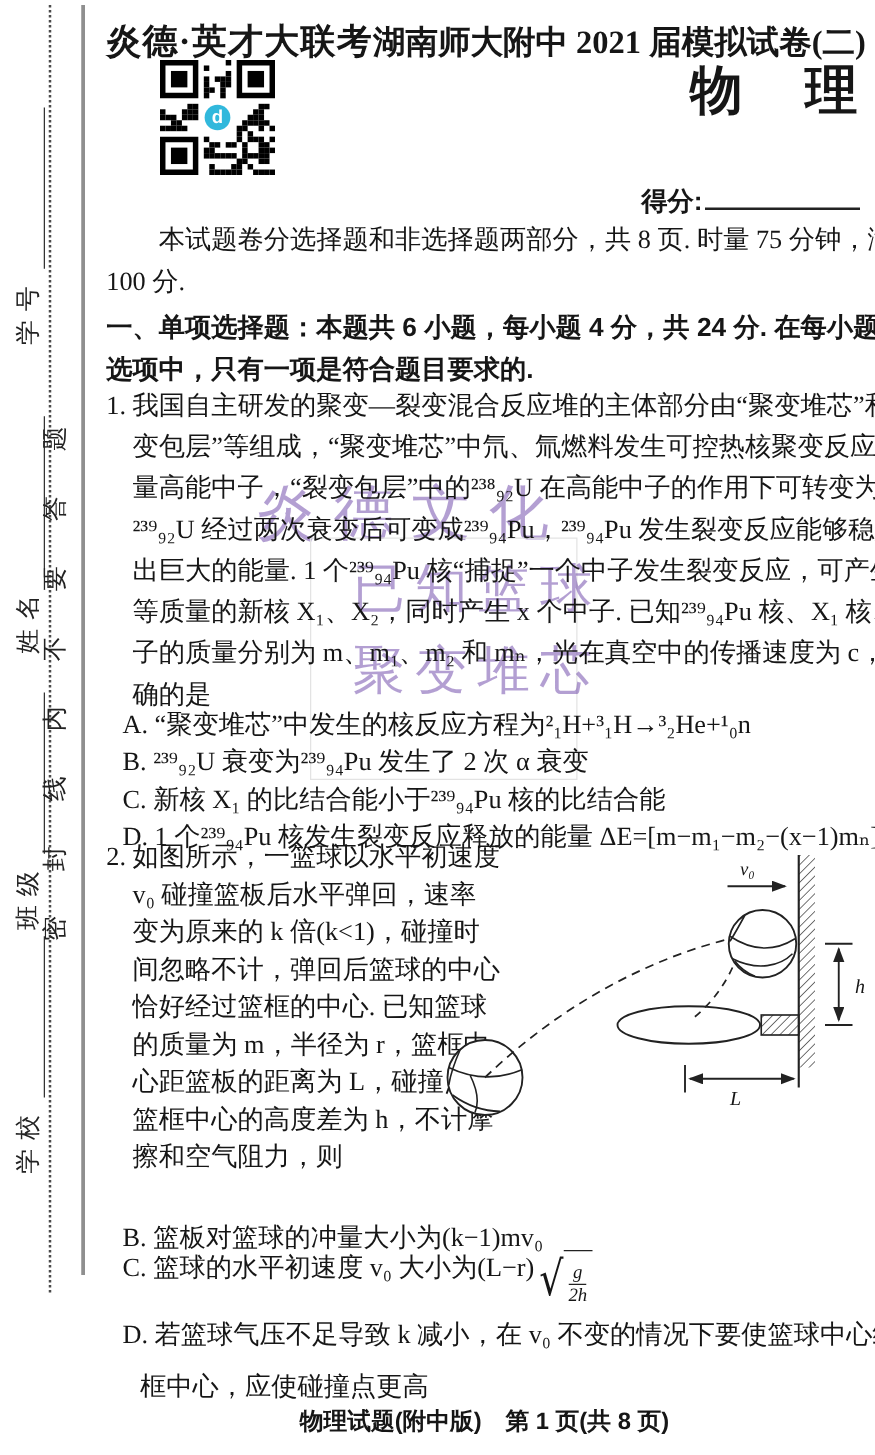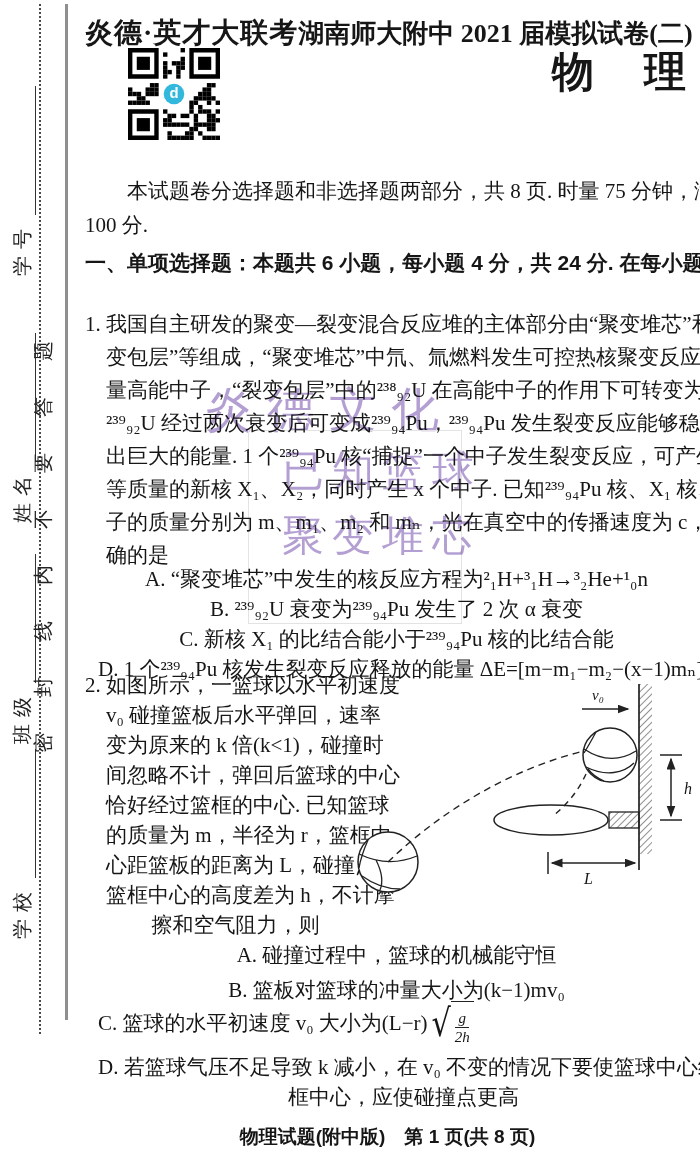--- a/index.html
+++ b/index.html
@@ -40,30 +40,30 @@
              font-size:42px; font-weight:bold; letter-spacing:4px; }
   .qr { left:128px; top:48px; width:92px; height:92px; }
   .score { left:513px; top:146px; white-space:nowrap; }
   .score-label { font-family:"Liberation Sans",sans-serif; font-weight:bold; font-size:21px; }
   .score-line  { display:inline-block; width:124px; height:20px;
                  border-bottom:2px solid #222; margin-left:2px; }
 
   
   .textblock { position:absolute; left:85px; width:610px; font-size:21px; }
   .tline { line-height:33px; white-space:nowrap; }
-  .tline30 { line-height:30px; white-space:nowrap;text-align:center; }
+  .tline30 { line-height:30px; white-space:nowrap; }
   .indent2 { padding-left:42px; }
   .cont { padding-left:21px; }
   .opt  { padding-left:13px; }
-  .optwrap { padding-left:27px; }
+  .optwrap { padding-left:27px;margin-top:12px; }
   .sec { font-family:"Liberation Sans","DejaVu Sans",sans-serif; font-weight:bold; }
 
   
   .c-row { position:absolute; left:85px; top:1000px; height:46px;
-           display:flex; align-items:center; font-size:21px; padding-left:13px; }
+           display:flex; align-items:flex-start; font-size:21px; padding-left:13px; }
   .sqrt { display:inline-flex; align-items:center; margin-left:2px; }
   .radical { font-size:38px; line-height:1; font-family:"DejaVu Sans",sans-serif;
              transform:scaleX(.8); }
   .radicand { border-top:1.8px solid #222; margin-left:-3px; padding:2px 4px 0 4px; }
   .frac { display:inline-flex; flex-direction:column; align-items:center;
           font-size:15px; line-height:1.2; font-style:italic; }
   .frac .num { border-bottom:1.3px solid #222; padding:0 3px; font-style:italic; }
 
   .footer { left:85px; top:1124px; width:605px; text-align:center;
             font-family:"Liberation Sans","DejaVu Sans",sans-serif;
@@ -218,28 +218,32 @@
     </g>
     <g>
       <rect x="7.7" y="7.7" width="5.6" height="5.6" rx="1.3" fill="#fff"></rect>
       <circle cx="10.5" cy="10.5" r="2.35" fill="#31b8dc"></circle>
       <text x="10.5" y="11.45" text-anchor="middle" font-size="3.4" font-weight="bold" font-family="Liberation Sans, sans-serif" fill="#fff">d</text>
     </g>
   </svg>
 
   <div class="abs subject">物　理</div>
 
+  <div class="abs score">
+    <span class="score-label">得分:</span><span class="score-line"></span>
+  </div>
 
   <div class="textblock" style="top:174px">
     <div class="tline indent2" style="line-height:34px">本试题卷分选择题和非选择题两部分，共 8 页. 时量 75 分钟，满分</div>
     <div class="tline" style="line-height:34px">100 分.</div>
   </div>
 
   <div class="textblock sec" style="top:246px">
     <div class="tline">一、单项选择题：本题共 6 小题，每小题 4 分，共 24 分. 在每小题给出的四个</div>
+    <div class="tline">选项中，只有一项是符合题目要求的.</div>
   </div>
 
   <div class="textblock" style="top:308px">
     <div class="tline">1. 我国自主研发的聚变—裂变混合反应堆的主体部分由“聚变堆芯”和“裂</div>
     <div class="tline cont">变包层”等组成，“聚变堆芯”中氘、氚燃料发生可控热核聚变反应，输出大</div>
     <div class="tline cont">量高能中子，“裂变包层”中的²³⁸₉₂U 在高能中子的作用下可转变为²³⁹₉₂U，</div>
     <div class="tline cont">²³⁹₉₂U 经过两次衰变后可变成²³⁹₉₄Pu，²³⁹₉₄Pu 发生裂变反应能够稳定、可控地输</div>
     <div class="tline cont">出巨大的能量. 1 个²³⁹₉₄Pu 核“捕捉”一个中子发生裂变反应，可产生两个中</div>
     <div class="tline cont">等质量的新核 X₁、X₂，同时产生 x 个中子. 已知²³⁹₉₄Pu 核、X₁ 核、X₂ 核和中</div>
     <div class="tline cont">子的质量分别为 m、m₁、m₂ 和 mₙ，光在真空中的传播速度为 c，下列说法正</div>
@@ -307,23 +311,20 @@
     </g>
     <text x="332" y="112" font-size="16" font-style="italic" font-family="Liberation Serif, serif" fill="#161616">h</text>
 
     <g stroke="#222" stroke-width="1.5">
       <line x1="196" y1="170" x2="196" y2="192"></line>
       <line x1="200" y1="181" x2="283" y2="181" marker-start="url(#arrS)" marker-end="url(#arrE)"></line>
     </g>
     <text x="232" y="202" font-size="16" font-style="italic" font-family="Liberation Serif, serif" fill="#161616">L</text>
   </svg>
 
-  <div class="textblock" style="top:940px">
-    <div class="tline30 opt">A. 碰撞过程中，篮球的机械能守恒</div>
-  </div>
   <div class="textblock" style="top:975px">
     <div class="tline30 opt">B. 篮板对篮球的冲量大小为(k−1)mv₀</div>
   </div>
   <div class="c-row">
     <span>C. 篮球的水平初速度 v₀ 大小为(L−r)</span>
     <span class="sqrt">
       <span class="radical">√</span>
       <span class="radicand">
         <span class="frac">
           <span class="num">g</span>

